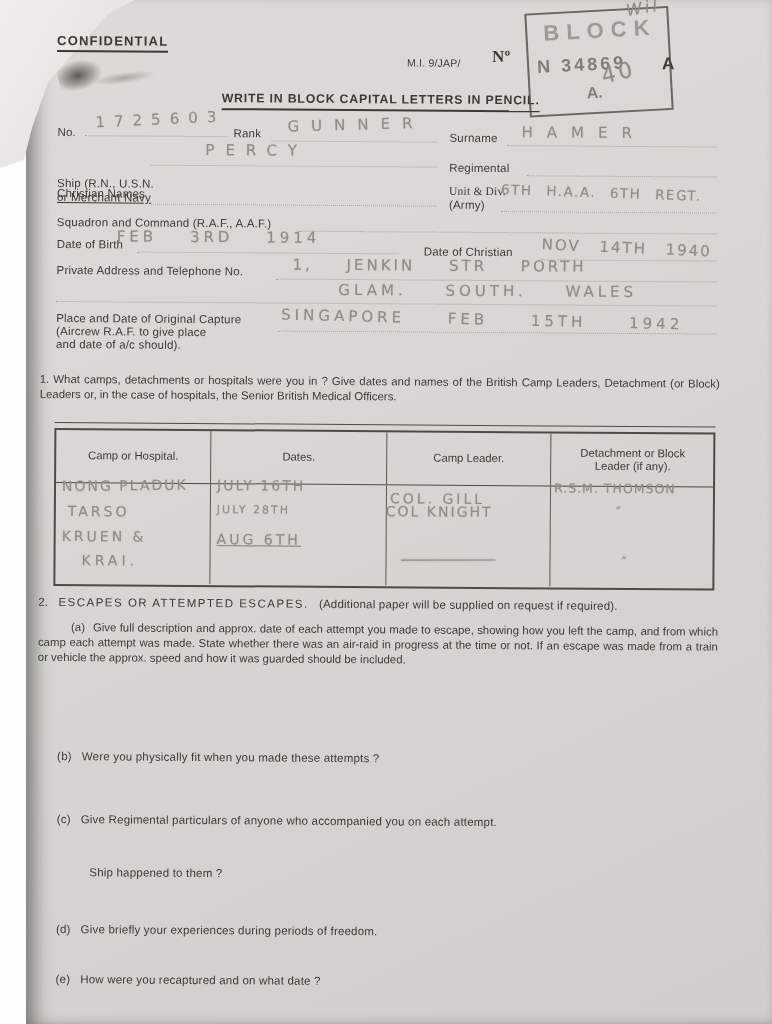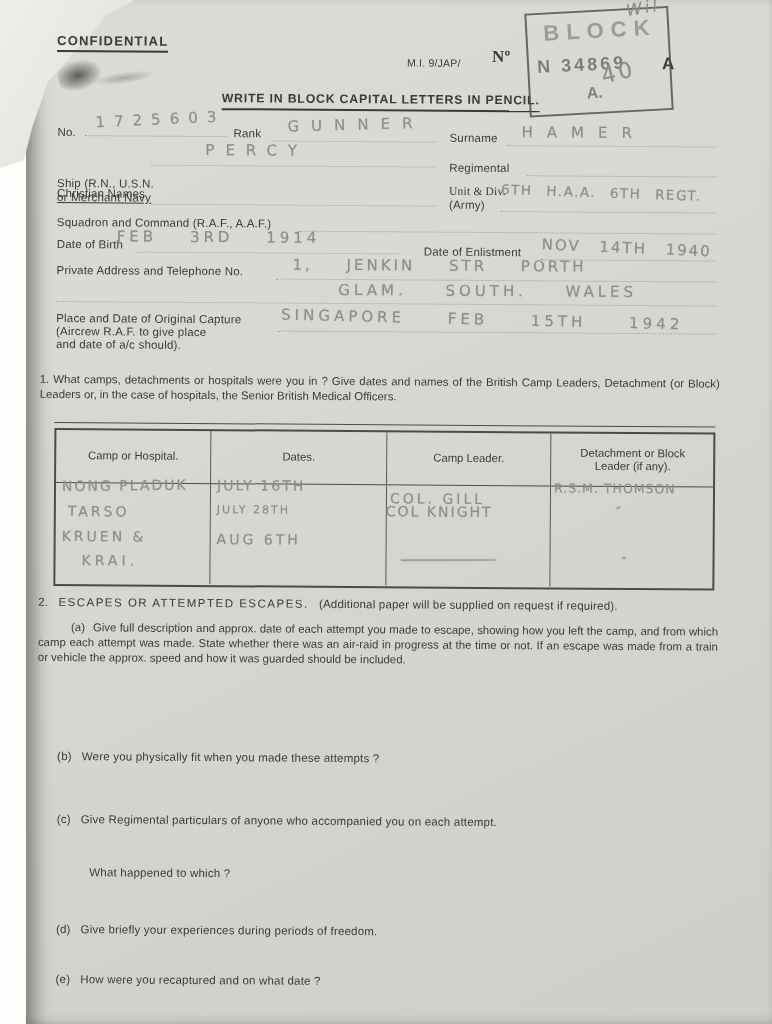--- a/index.html
+++ b/index.html
@@ -112,21 +112,21 @@
     <div class="print" style="left:450px;top:196px;">(Army)</div>
     <div class="rule" style="left:502px;top:208px;width:216px;"></div>
     <div class="hw" style="left:502px;top:178px;font-size:13.5px;letter-spacing:1.5px;word-spacing:8px;transform:rotate(1.5deg);">6TH H.A.A. 6TH REGT.</div>
 
     <div class="print" style="left:58px;top:216px;">Squadron and Command (R.A.F., A.A.F.)</div>
     <div class="rule" style="left:300px;top:229px;width:418px;"></div>
 
     <div class="print" style="left:58px;top:238px;">Date of Birth</div>
     <div class="rule" style="left:138px;top:251px;width:262px;"></div>
     <div class="hw" style="left:118px;top:227px;letter-spacing:4px;word-spacing:24px;">FEB 3RD 1914</div>
-    <div class="print" style="left:425px;top:243px;">Date of Enlistment</div>
+    <div class="print" style="left:425px;top:243px;">Date of Christian</div>
     <div class="rule" style="left:542px;top:256px;width:176px;"></div>
     <div class="hw" style="left:543px;top:232px;letter-spacing:2px;word-spacing:12px;transform:rotate(2deg);">NOV 14TH 1940</div>
 
     <div class="print" style="left:58px;top:264px;">Private Address and Telephone No.</div>
     <div class="rule" style="left:278px;top:277px;width:440px;"></div>
     <div class="hw" style="left:294px;top:254px;letter-spacing:3px;word-spacing:26px;">1, JENKIN STR PORTH</div>
     <div class="rule" style="left:58px;top:301px;width:660px;"></div>
     <div class="hw" style="left:340px;top:279px;letter-spacing:4px;word-spacing:30px;">GLAM. SOUTH. WALES</div>
 
     <div class="print" style="left:58px;top:312px;">Place and Date of Original Capture</div>
@@ -152,21 +152,21 @@
           <div></div>
       </div>
 
       <div class="hw" style="left:6px;top:48px;font-size:14px;letter-spacing:2px;transform:rotate(-1deg);">NONG PLADUK</div>
       <div class="hw" style="left:12px;top:73px;font-size:14px;letter-spacing:3px;">TARSO</div>
       <div class="hw" style="left:6px;top:98px;font-size:14px;letter-spacing:3px;">KRUEN &amp;</div>
       <div class="hw" style="left:26px;top:122px;font-size:14px;letter-spacing:4px;">KRAI.</div>
 
       <div class="hw" style="left:161px;top:46px;font-size:14px;letter-spacing:2px;">JULY 16TH</div>
       <div class="hw" style="left:161px;top:72px;font-size:11px;letter-spacing:2px;">JULY 28TH</div>
-      <div class="hw" style="left:161px;top:100px;font-size:14px;letter-spacing:3px;">AUG 6TH</div>
+      <div class="hw" style="left:161px;top:100px;font-size:14px;letter-spacing:3px;text-decoration:underline;">AUG 6TH</div>
 
       <div class="hw" style="left:334px;top:46px;font-size:14px;letter-spacing:3px;margin-top:12px;">COL. GILL</div>
       <div class="hw" style="left:330px;top:71px;font-size:14px;letter-spacing:2px;">COL KNIGHT</div>
       <div class="hw dash" style="left:340px;top:118px;font-size:15px;">—</div>
 
       <div class="hw" style="left:498px;top:47px;font-size:12.5px;letter-spacing:1px;">R.S.M. THOMSON</div>
       <div class="hw ditto" style="left:560px;top:70px;">″</div>
       <div class="hw ditto" style="left:566px;top:120px;">″</div>
     </div>
 
@@ -181,21 +181,21 @@
     </div>
 
     <div class="print" style="left:62px;top:750px;">
       <span style="padding-right:10px;">(b)</span><span>Were you physically fit when you made these attempts ?</span>
     </div>
 
     <div class="print" style="left:62px;top:813px;">
       <span style="padding-right:10px;">(c)</span><span>Give Regimental particulars of anyone who accompanied you on each attempt.</span>
     </div>
 
-    <div class="print" style="left:95px;top:866px;">What happened to which ?</div>
+    <div class="print" style="left:95px;top:866px;">Ship happened to them ?</div>
 
     <div class="print" style="left:62px;top:923px;">
       <span style="padding-right:10px;">(d)</span><span>Give briefly your experiences during periods of freedom.</span>
     </div>
 
     <div class="print" style="left:62px;top:973px;">
       <span style="padding-right:10px;">(e)</span><span>How were you recaptured and on what date ?</span>
     </div>
 
   </div>

